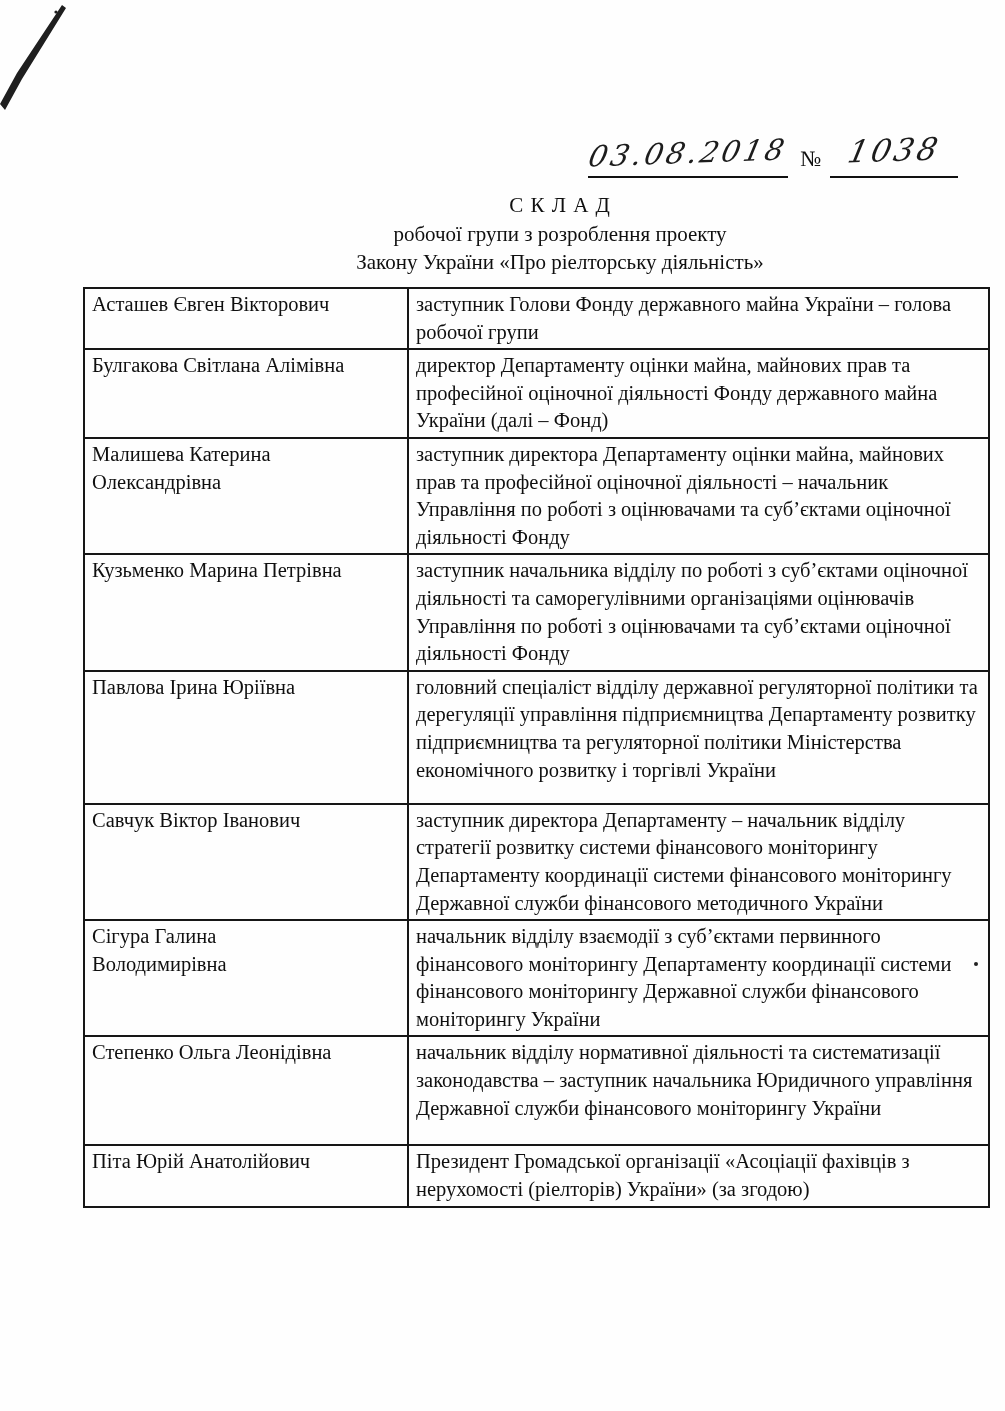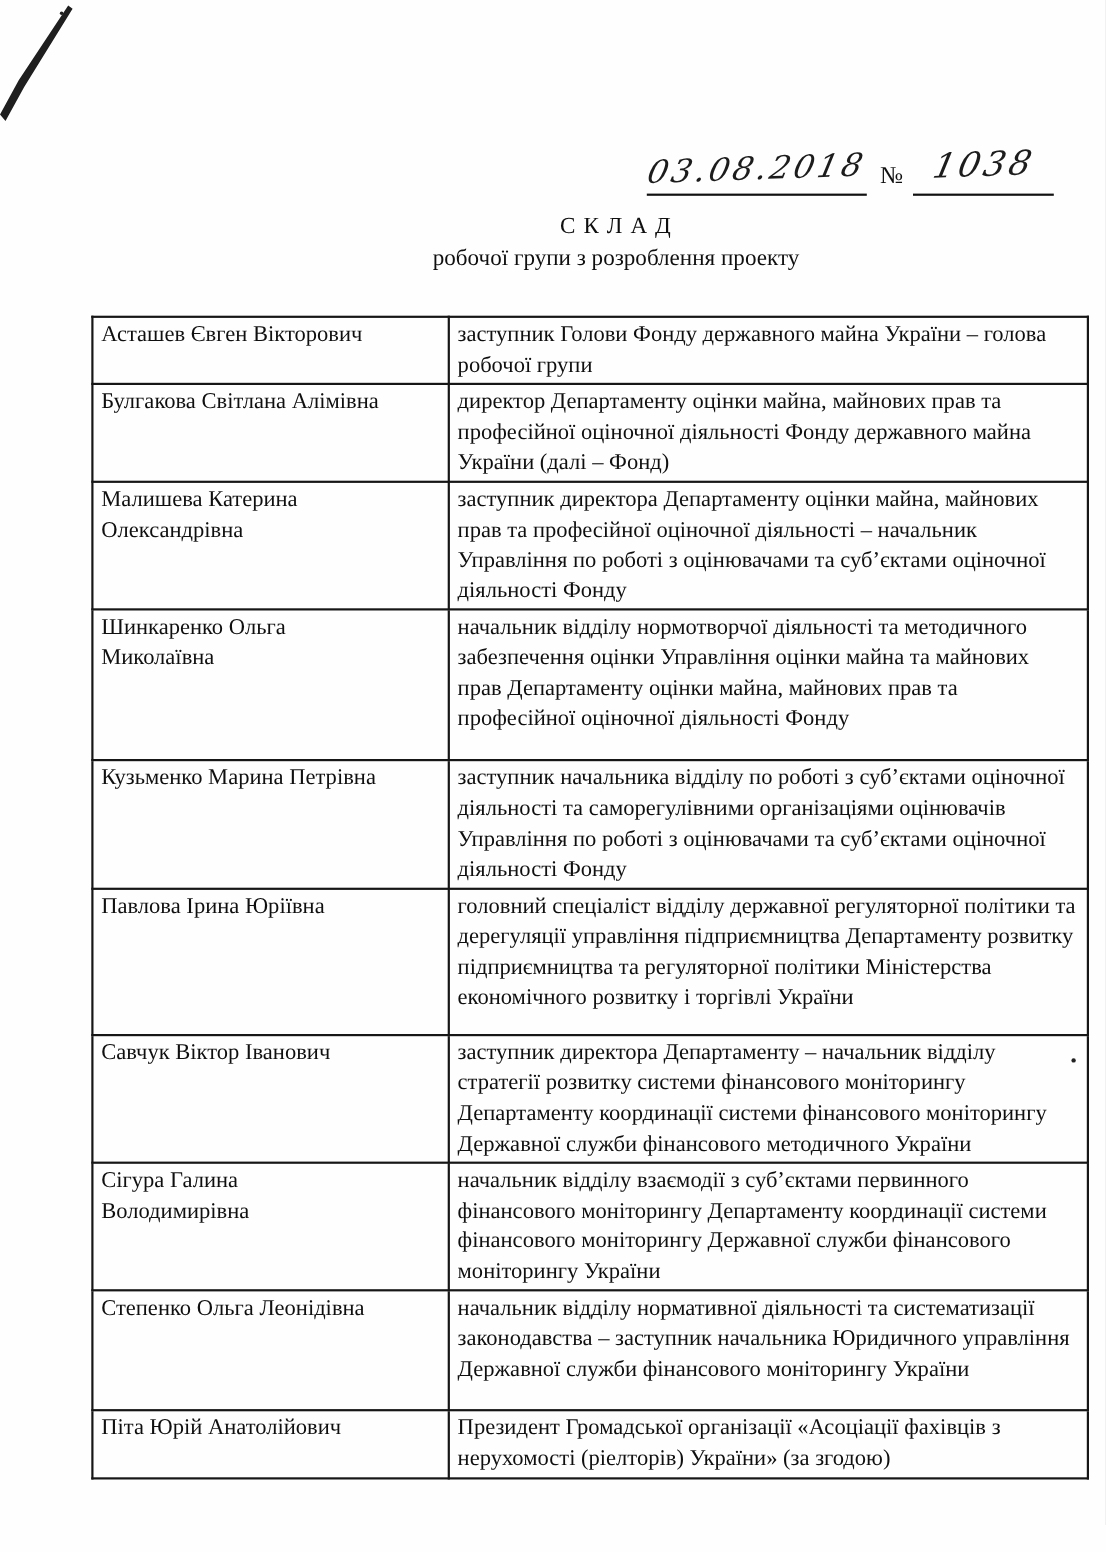--- a/index.html
+++ b/index.html
@@ -82,45 +82,41 @@
 
   <div class="hw-line">
     <div class="date-slot"><span class="hw">03.08.2018</span></div>
     <div class="no-sign">№</div>
     <div class="num-slot"><span class="hw">1038</span></div>
   </div>
 
   <div class="title">
     <div class="t1">С К Л А Д</div>
     <div>робочої групи з розроблення проекту</div>
+    <div>Закону України «Про ріелторську діяльність»</div>
   </div>
 
   <table class="roster">
     <colgroup>
         <col style="width:324px">
         <col style="width:581px">
       </colgroup>
     <tbody>
       <tr style="height:58px">
         <td class="name">Асташев Євген Вікторович</td>
         <td class="pos">заступник Голови Фонду державного майна України – голова робочої групи</td>
       </tr>
       <tr style="height:83px">
         <td class="name">Булгакова Світлана Алімівна</td>
         <td class="pos">директор Департаменту оцінки майна, майнових прав та професійної оціночної діяльності Фонду державного майна України (далі – Фонд)</td>
       </tr>
       <tr style="height:110px">
         <td class="name">Малишева Катерина
 Олександрівна</td>
         <td class="pos">заступник директора Департаменту оцінки майна, майнових прав та професійної оціночної діяльності – начальник Управління по роботі з оцінювачами та суб’єктами оціночної діяльності Фонду</td>
-      </tr>
-      <tr style="height:137px">
-        <td class="name">Шинкаренко Ольга
-Миколаївна</td>
-        <td class="pos">начальник відділу нормотворчої діяльності та методичного забезпечення оцінки Управління оцінки майна та майнових прав Департаменту оцінки майна, майнових прав та професійної оціночної діяльності Фонду</td>
       </tr>
       <tr style="height:102px">
         <td class="name">Кузьменко Марина Петрівна</td>
         <td class="pos">заступник начальника відділу по роботі з суб’єктами оціночної діяльності та саморегулівними організаціями оцінювачів Управління по роботі з оцінювачами та суб’єктами оціночної діяльності Фонду</td>
       </tr>
       <tr style="height:133px">
         <td class="name">Павлова Ірина Юріївна</td>
         <td class="pos">головний спеціаліст відділу державної регуляторної політики та дерегуляції управління підприємництва Департаменту розвитку підприємництва та регуляторної політики Міністерства економічного розвитку і торгівлі України</td>
       </tr>
       <tr style="height:108px">

